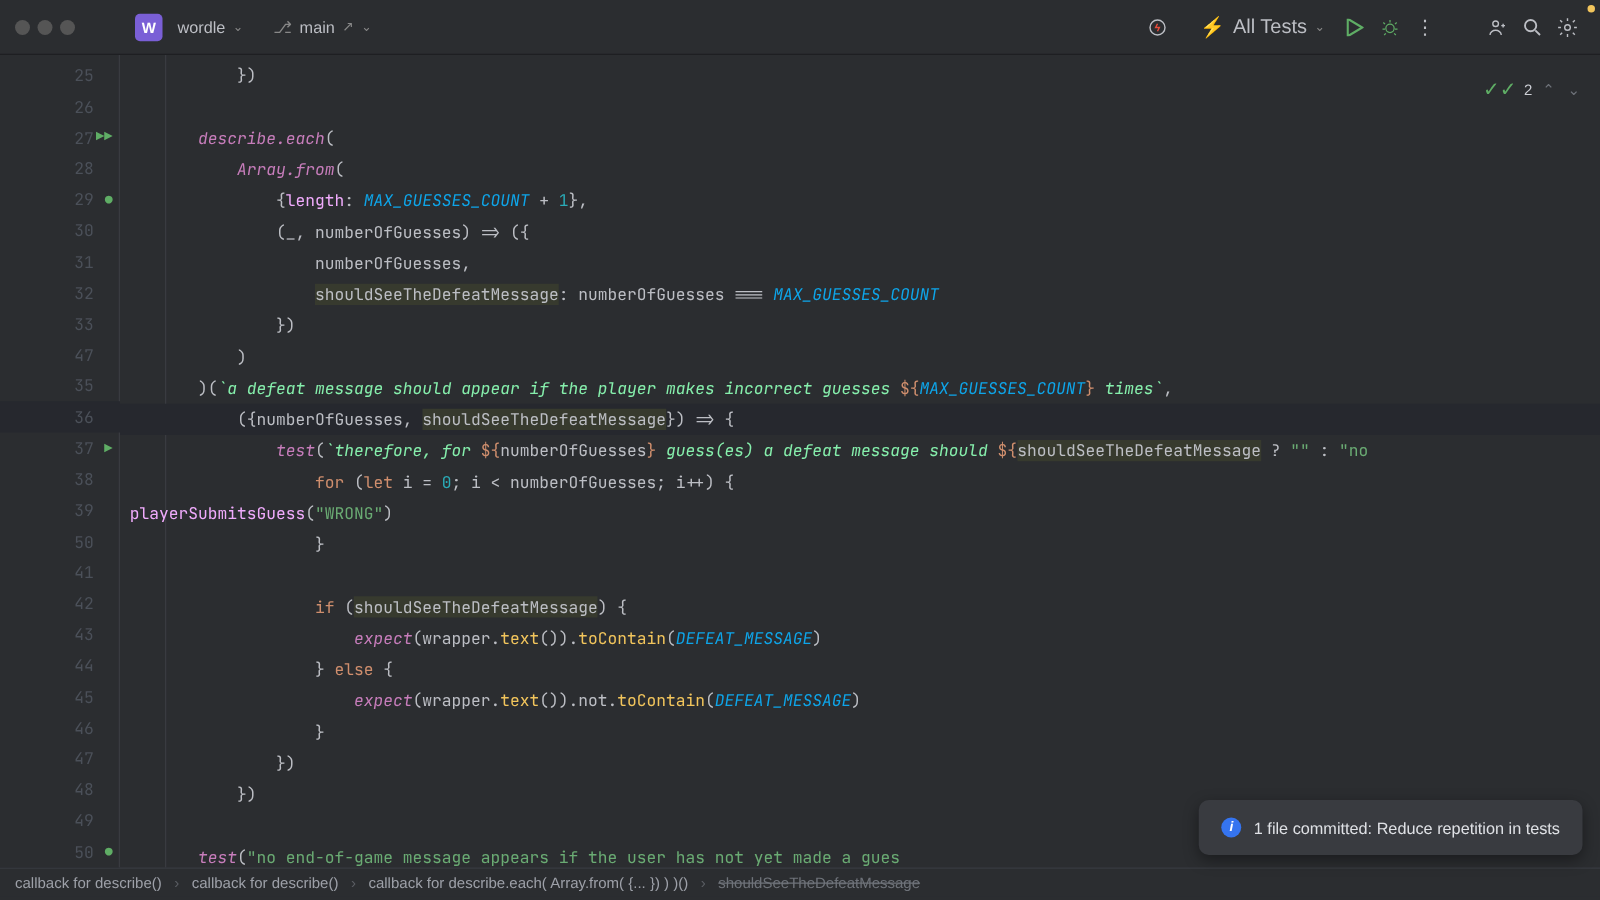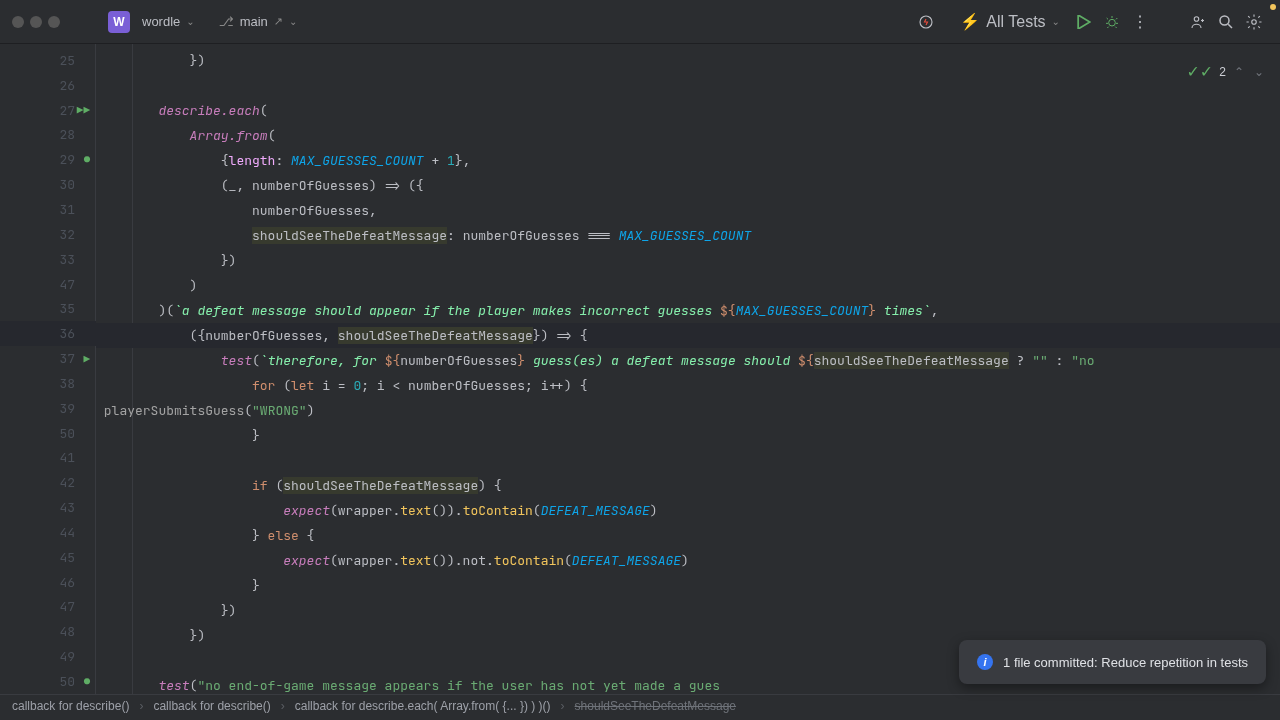--- a/index.html
+++ b/index.html
@@ -46,21 +46,21 @@
 .fold-border { position: absolute; left: 95px; top: 0; bottom: 0; width: 1px; background: #393b40; }
 .indent-guide { position: absolute; top: 0; bottom: 0; width: 1px; background: #393b40; }
 .code {
   flex: 1; padding-top: 4px;
   font-family: 'JetBrains Mono', 'Menlo', monospace; font-size: 13px;
   position: relative; overflow: hidden;
 }
 .code-line { height: 25px; display: flex; align-items: center; white-space: pre; position: relative; }
 .kw { color: #cf8e6d; }
 .fn { color: #c77dbb; font-style: italic; }
-.fn2 { color: #a3a3a3; }
+.fn2 { color: #f0abfc; }
 .str { color: #6aab73; }
 .num { color: #2aacb8; }
 .const { color: #0ea5e9; font-style: italic; }
 .prop { color: #f0abfc; }
 .method { color: #f2c55c; }
 .tmpl { color: #86efac; font-style: italic; }
 .hl { background: #373a2e; }
 .cursor-line { background: #26282e; }
 .floating-hints {
   position: absolute; top: 18px; right: 14px;

